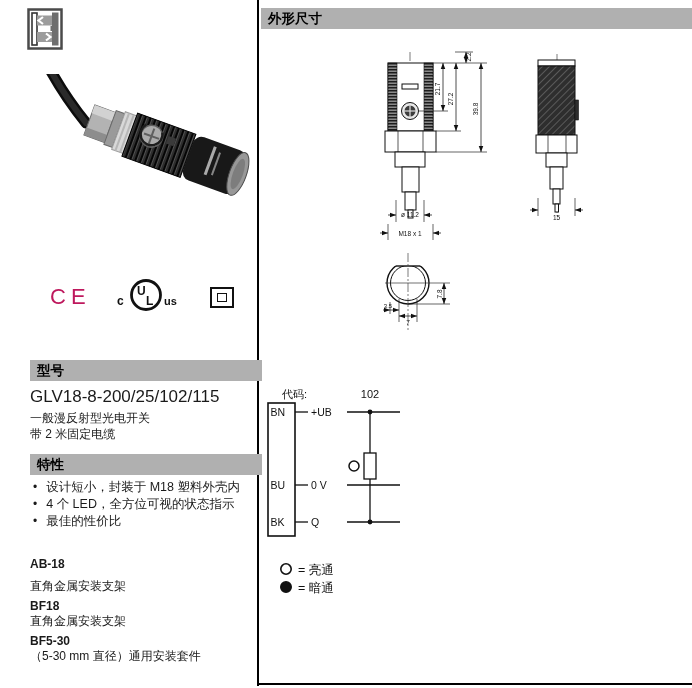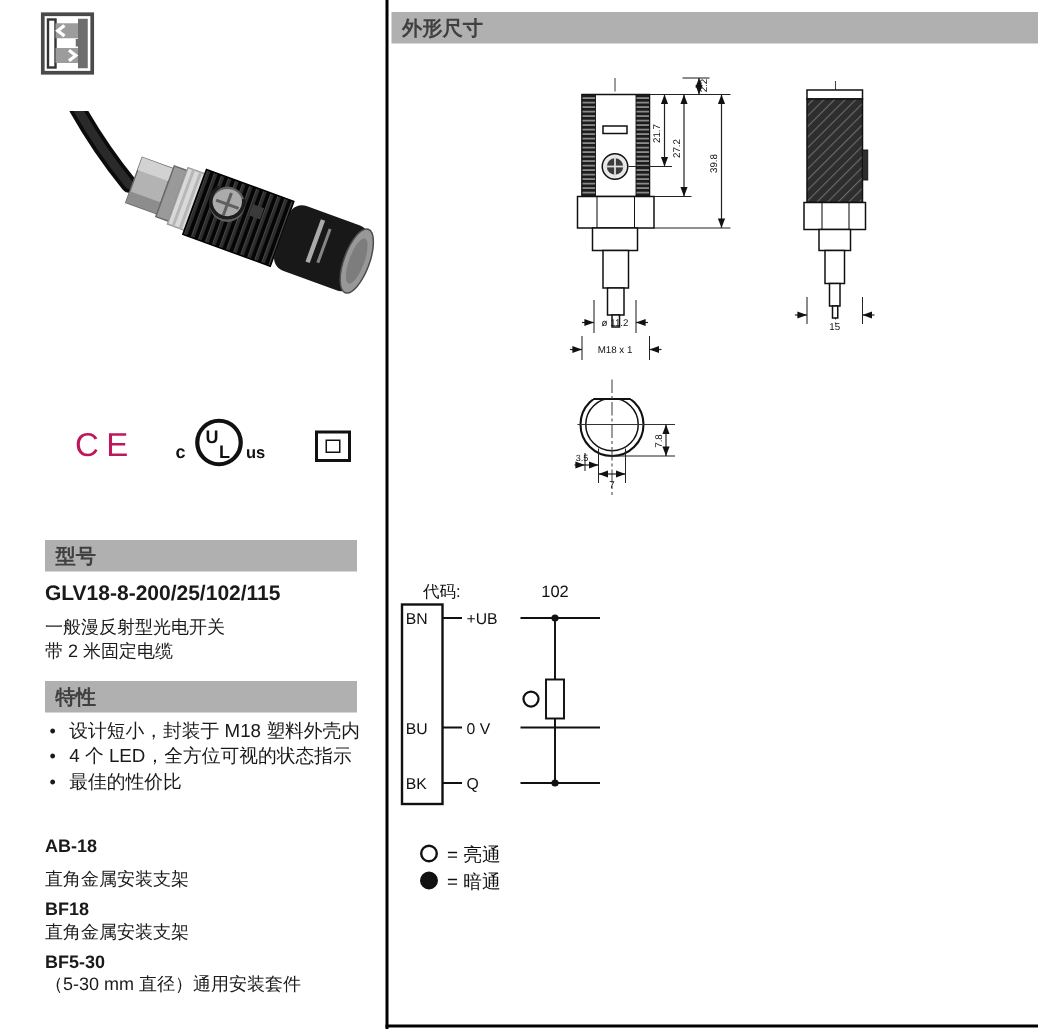--- a/index.html
+++ b/index.html
@@ -2,26 +2,26 @@
 <html><head>
 <meta charset="utf-8">
 <style>
   html,body{margin:0;padding:0;background:#fff;}
   .page{position:relative;width:692px;height:688px;background:#fff;overflow:hidden;
         font-family:"Liberation Sans",sans-serif;color:#1a1a1a;}
   .abs{position:absolute;}
   .divider-v{left:257px;top:0;width:2px;height:686px;background:#000;}
   .divider-b{left:257px;top:683px;width:435px;height:2px;background:#000;}
   .sec-header{background:#b0b0b0;height:21px;line-height:21px;font-weight:bold;
-              font-size:13.5px;padding-left:7px;box-sizing:border-box;color:#404040;}
-  .hdr-left{left:30px;width:208px;}
+              font-size:13.5px;padding-left:7px;box-sizing:border-box;color:#000000;}
+  .hdr-left{left:30px;width:232px;}
   .hdr-right{left:261px;width:431px;}
   .txt{font-size:12px;line-height:16px;}
   .bold{font-weight:bold;}
-  .model-code{font-size:14px;font-weight:bold;}
+  .model-code{font-size:17px;font-weight:normal;}
   .bullet-row{display:flex;gap:9px;font-size:12.5px;line-height:17px;}
   .bullet{font-size:12px;}
   .ce-text{font-size:22px;letter-spacing:5px;color:#be185d;}
   .sq2-outer{width:20px;height:17px;border:2px solid #111;display:flex;align-items:center;justify-content:center;}
   .sq2-inner{width:8px;height:7px;border:1.5px solid #111;}
   svg text{fill:#111;}
 </style>
 </head>
 <body>
 

